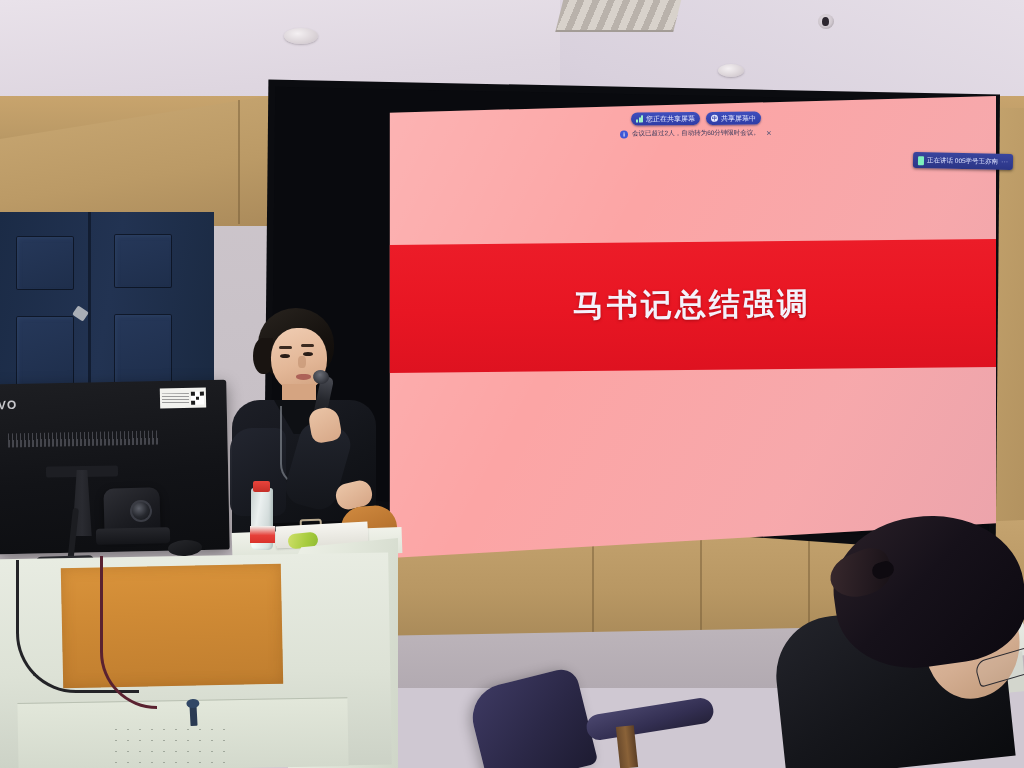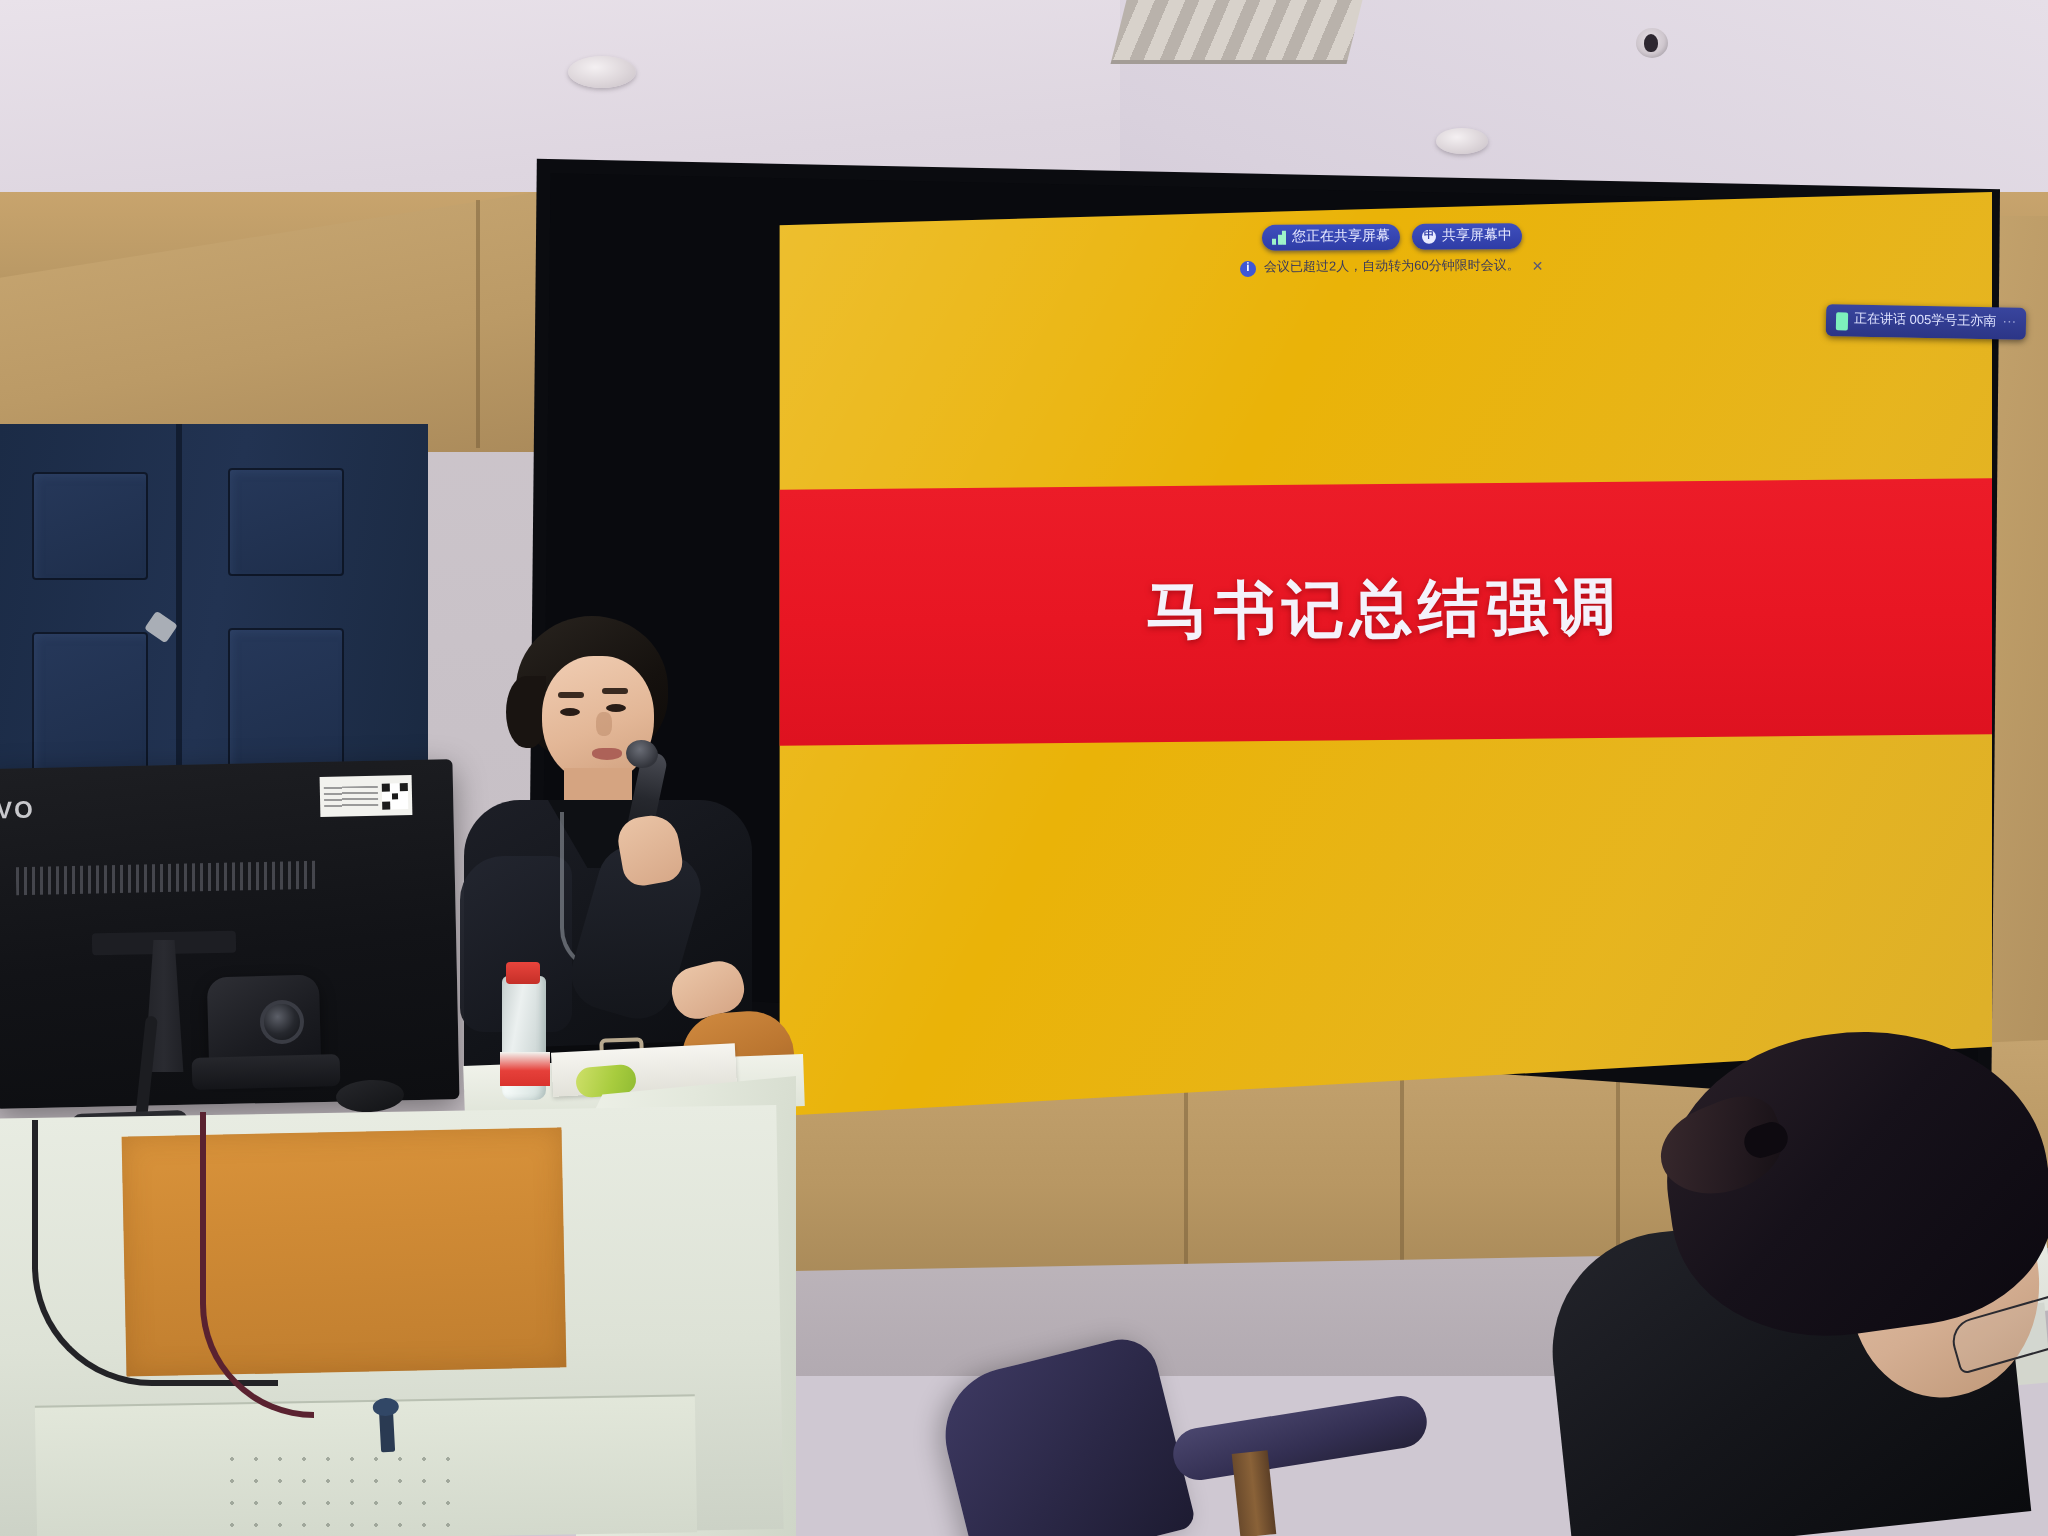--- a/index.html
+++ b/index.html
@@ -156,21 +156,21 @@
     left: 268px; top: 78px;
     width: 728px; height: 480px;
     background: #090a0e;
     clip-path: polygon(1.0% 1.8%, 99.6% 5.0%, 99.0% 97.0%, 0.4% 86.5%);
   }
   
   .slide {
     position: absolute;
     left: 388px; top: 96px;
     width: 608px; height: 462px;
-    background: #eab308;
+    background: #fca5a5;
     clip-path: polygon(0.3% 3.6%, 100% 0%, 100% 92.5%, 0.3% 100%);
     overflow: hidden;
   }
   .slide-sheen {
     position: absolute;
     inset: 0;
     background: linear-gradient(118deg,
       rgba(255,255,255,.16) 0%,
       rgba(255,255,255,0) 36%,
       rgba(200,198,228,.10) 72%,

